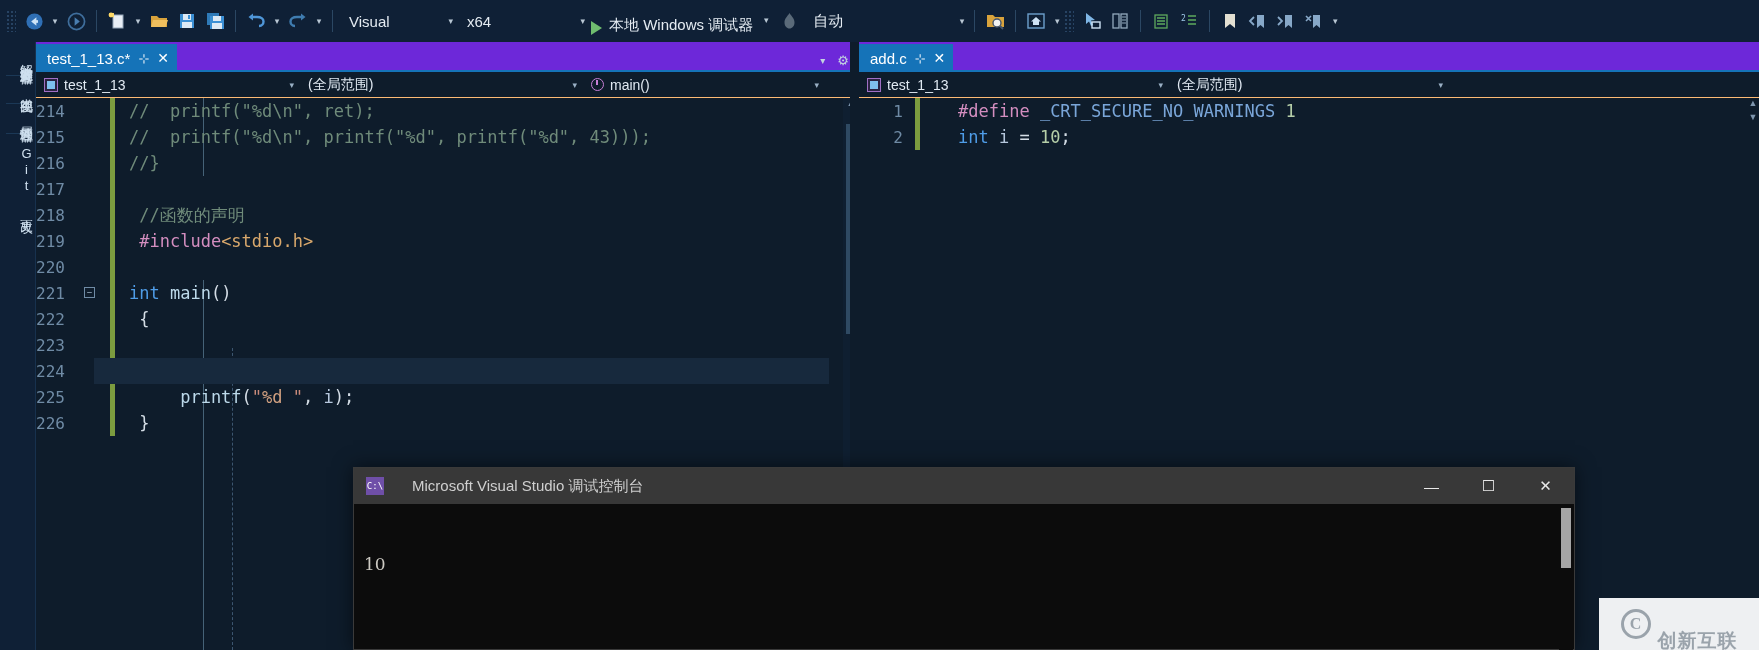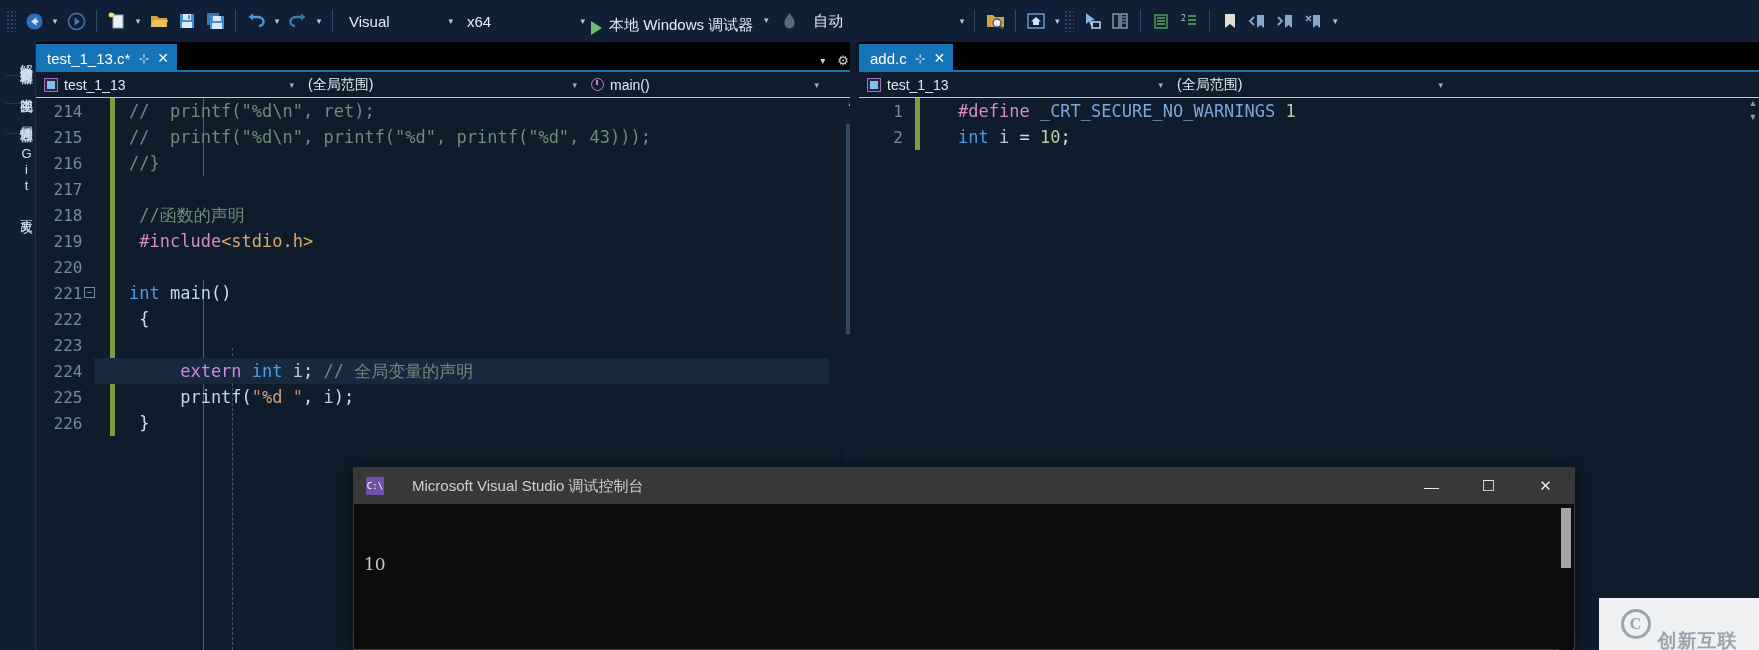--- a/index.html
+++ b/index.html
@@ -41,21 +41,21 @@
     padding: 8px 0; margin: 4px auto; text-align: center; width: 100%;
     white-space: nowrap; }
   .rail-sep { height: 1px; background: #1b3856; margin: 2px 6px; }
 
   
   .pane { position: absolute; top: 42px; background: #0e1c2b; }
   .pane-left { left: 36px; width: 823px; height: 608px; }
   .pane-right { left: 859px; width: 900px; height: 608px; }
 
   .tabstrip { position: relative; height: 30px; display: flex; align-items: flex-end;
-    background: #000000; }
+    background: #6d28d9; }
   .tab { display: flex; align-items: center; gap: 8px; height: 28px;
     padding: 0 8px 0 11px; background: #1573b8; color: #ffffff; font-size: 15px; }
   .tab .tname { white-space: nowrap; }
   .tab-ico { font-size: 13px; color: #dbe9f5; line-height: 1; }
   .tab-x { font-size: 14px; color: #ffffff; line-height: 1; }
   .tabstrip-right { margin-left: auto; display: flex; align-items: center;
     gap: 12px; padding: 0 10px 4px 0; color: #c2d2e0; font-size: 10px; }
   .tabstrip-underline { position: absolute; left: 0; bottom: 0; height: 2px;
     width: 100%; background: #1573b8; }
 
@@ -73,21 +73,21 @@
   .fn-ico:after { content: ""; position: absolute; left: 4px; top: 1px;
     width: 1.5px; height: 5px; background: #c77fd6; }
 
   .code-area { position: relative; overflow: hidden; background: #0e1c2b;
     font-family: "DejaVu Sans Mono", monospace; font-size: 17px; }
   .code-left { height: 552px; }
   .code-right { height: 552px; }
   .cline { position: relative; height: 26px; display: flex; align-items: center; }
   .cline.hl .hl-bar { position: absolute; left: 58px; right: 30px; top: 0;
     bottom: 0; background: #17293d; }
-  .gutter { width: 74px; text-align: center; padding-right: 10px;
+  .gutter { width: 74px; text-align: left; padding-right: 10px;
     color: #6f8ba5; font-size: 16px; flex: none; }
   .gutter-r { width: 56px; text-align: right; padding-right: 12px;
     color: #6f8ba5; font-size: 16px; flex: none; }
   .chgbar { width: 5px; align-self: stretch; flex: none; }
   .chg-saved { background: #7c9c3f; }
   .chg-unsaved { background: #e5e07a; }
   .ctext { padding-left: 14px; white-space: pre; position: relative; color: #d4dde6; }
   .ctext-r { padding-left: 38px; white-space: pre; position: relative; color: #d4dde6; }
 
   .k-cmt { color: #6f8b7a; }
@@ -428,21 +428,20 @@
         </div>
         <div class="cline">
           <div class="gutter">223</div>
           <div class="chgbar chg-saved"></div>
           <div class="ctext"></div>
         </div>
         <div class="cline hl">
           <div class="hl-bar"></div>
           <div class="gutter">224</div>
           <div class="chgbar chg-unsaved"></div>
-          <div class="ctext"><span class="k-kw2">     extern </span><span class="k-kw">int </span><span class="k-var">i</span><span class="k-punc">; </span><span class="k-cmt">// 全局变量的声明</span></div>
         </div>
         <div class="cline">
           <div class="gutter">225</div>
           <div class="chgbar chg-saved"></div>
           <div class="ctext"><span class="k-fn">     printf</span><span class="k-punc">(</span><span class="k-str">"</span><span class="k-esc">%d</span><span class="k-str"> "</span><span class="k-punc">, </span><span class="k-var">i</span><span class="k-punc">);</span></div>
         </div>
         <div class="cline">
           <div class="gutter">226</div>
           <div class="chgbar chg-saved"></div>
           <div class="ctext"><span class="k-punc"> }</span></div>

